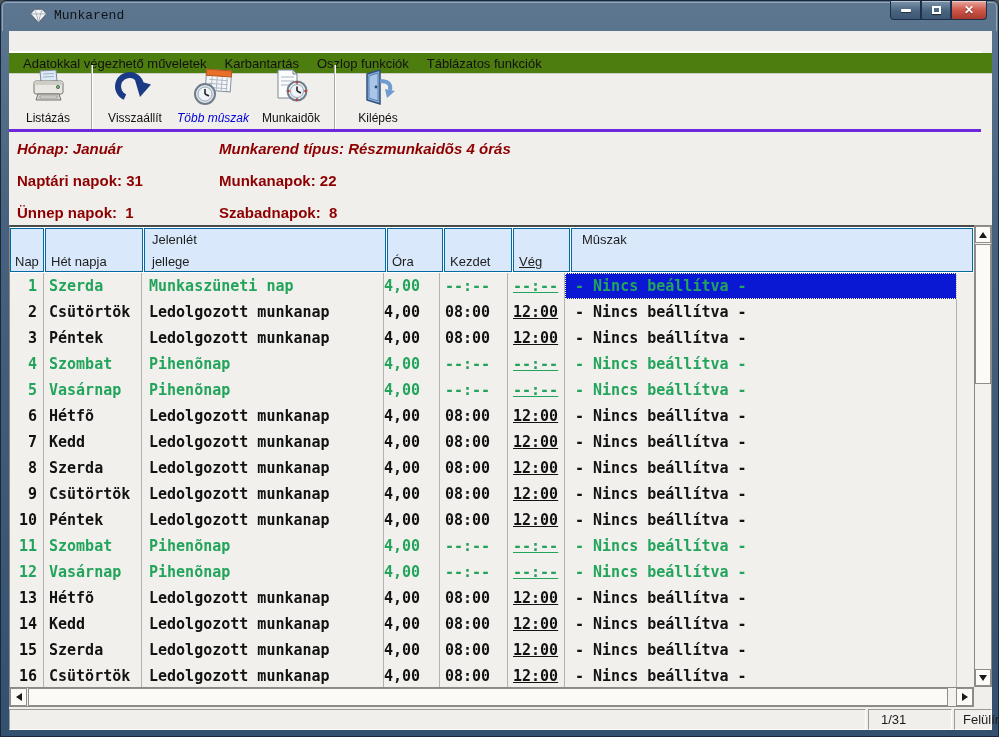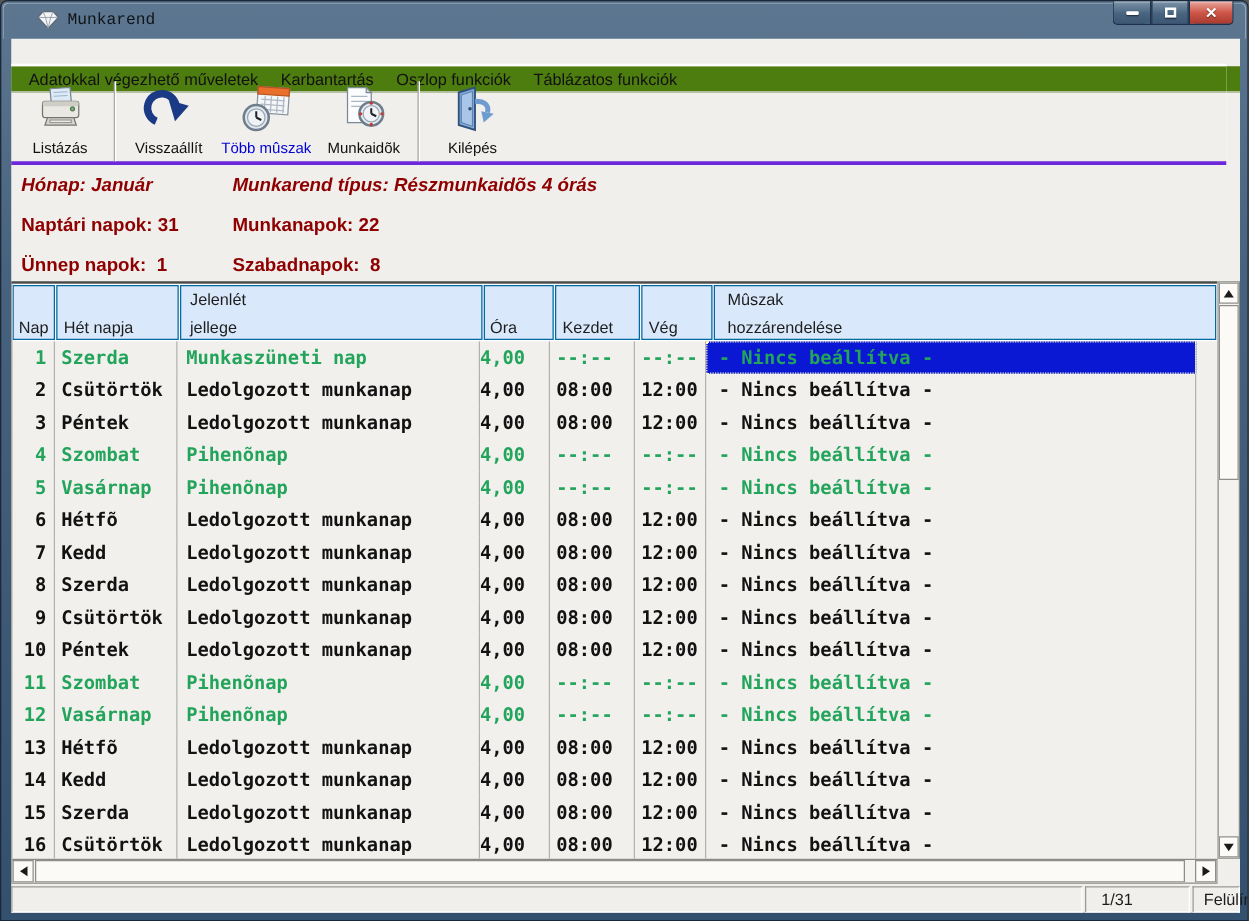--- a/index.html
+++ b/index.html
@@ -35,45 +35,45 @@
     border-bottom:1px solid #cfcfca;display:flex;align-items:center;font-size:13px;color:#111;margin-top:22px;}
   .menu-item{padding:0 9px;height:100%;display:flex;align-items:center;cursor:default;}
   .menu-item:first-child{margin-left:5px;}
   
   .toolbar{position:absolute;left:0;top:21px;width:972px;height:80px;display:flex;align-items:flex-end;
     border-bottom:3px solid #6d28d9;box-shadow:0 1px 0 #fff inset,0 -1px 0 #fff;}
   .tbtn{width:78px;height:72px;display:flex;flex-direction:column;align-items:center;justify-content:flex-end;
     padding-bottom:4px;font-size:12px;color:#111;}
   .tbtn .ticon{width:44px;height:46px;display:flex;align-items:center;justify-content:center;}
   .tsep{width:1px;height:64px;background:#a9a8a3;box-shadow:1px 0 0 #fff;margin:0 4px;}
-  .tlabel-blue{color:var(--accent-blue,#0000d8);}
+  .tlabel-blue{color:var(--accent-blue,#0000d8);font-style:italic;}
   
   .infopanel{position:absolute;left:0;top:101px;width:983px;height:93px;
     font-weight:bold;font-size:15px;color:var(--info-red,#8b0000);}
   .info-row{position:absolute;white-space:pre;}
-  .info-c1{left:8px;} .info-c2{left:177px;}
+  .info-c1{left:8px;} .info-c2{left:210px;}
   .ir0{top:8px;font-style:italic;} .ir1{top:40px;} .ir2{top:72px;}
   
   .tablewrap{position:absolute;left:0;top:194px;width:965px;height:462px;
     border-top:2px solid #4a4a48;border-left:1px solid #8a8a86;background:#fff;overflow:hidden;}
   .thead{display:flex;height:46px;background:#fff;}
   .hcell{background:var(--header-blue,#d9e9fb);border:1px solid #0369a1;margin:1px 1px 1px 0;
     padding:3px 0 2px 4px;font-size:13px;color:#1d1d1d;
     display:flex;flex-direction:column;justify-content:space-between;overflow:hidden;white-space:nowrap;}
   .tbody{position:relative;height:414px;background:#f1f0ed;overflow:hidden;}
   .trow{display:flex;height:26px;font-family:"DejaVu Sans Mono",monospace;font-weight:bold;
     font-size:15px;line-height:26px;color:#121212;white-space:nowrap;}
   .trow.green{color:var(--accent-green,#23a45b);}
   .tcell{border-right:1px solid #b3b2ae;overflow:hidden;}
   .c-nap{width:34px;text-align:right;padding-right:6px;}
   .c-het{width:98px;padding-left:5px;}
   .c-jel{width:242px;padding-left:7px;}
   .c-ora{width:56px;text-align:left;padding-right:5px;}
   .c-kez{width:68px;padding-left:5px;}
-  .c-veg{width:57px;padding-left:5px;}
+  .c-veg{width:57px;padding-left:5px;text-decoration:underline;}
   .c-mus{width:392px;padding-left:10px;}
   .tcell.selected{background:var(--selection-blue,#0a18d4);outline:1px dotted #fcf8c8;outline-offset:-1px;}
   
   .vscroll{position:absolute;left:965px;top:194px;width:18px;height:462px;background:#f3f2ef;border:1px solid #8a8a86;}
   .sbtn{position:absolute;left:0;width:16px;height:17px;background:#fcfbf8;border:1px solid #8f8f8a;
     display:flex;align-items:center;justify-content:center;}
   .vthumb{position:absolute;left:0;top:18px;width:16px;height:140px;background:#fbfaf7;border:1px solid #8f8f8a;}
   .hscroll{position:absolute;left:0;top:656px;width:965px;height:20px;background:#f3f2ef;border:1px solid #8a8a86;}
   .hbtn{position:absolute;top:0;width:17px;height:18px;background:#fcfbf8;border:1px solid #8f8f8a;
     display:flex;align-items:center;justify-content:center;}
@@ -238,21 +238,20 @@
         <div class="hcell c-kez">
             <span></span>
             <span>Kezdet</span>
           </div>
         <div class="hcell c-veg">
             <span></span>
             <span>Vég</span>
           </div>
         <div class="hcell c-mus" style="flex:1;">
             <span>Mûszak</span>
-            <span>hozzárendelése</span>
           </div>
       </div>
       <div class="tbody" id="tbody">
       <div class="trow green">
         <div class="tcell c-nap">1</div>
         <div class="tcell c-het">Szerda</div>
         <div class="tcell c-jel">Munkaszüneti nap</div>
         <div class="tcell c-ora">4,00</div>
         <div class="tcell c-kez">--:--</div>
         <div class="tcell c-veg">--:--</div>

